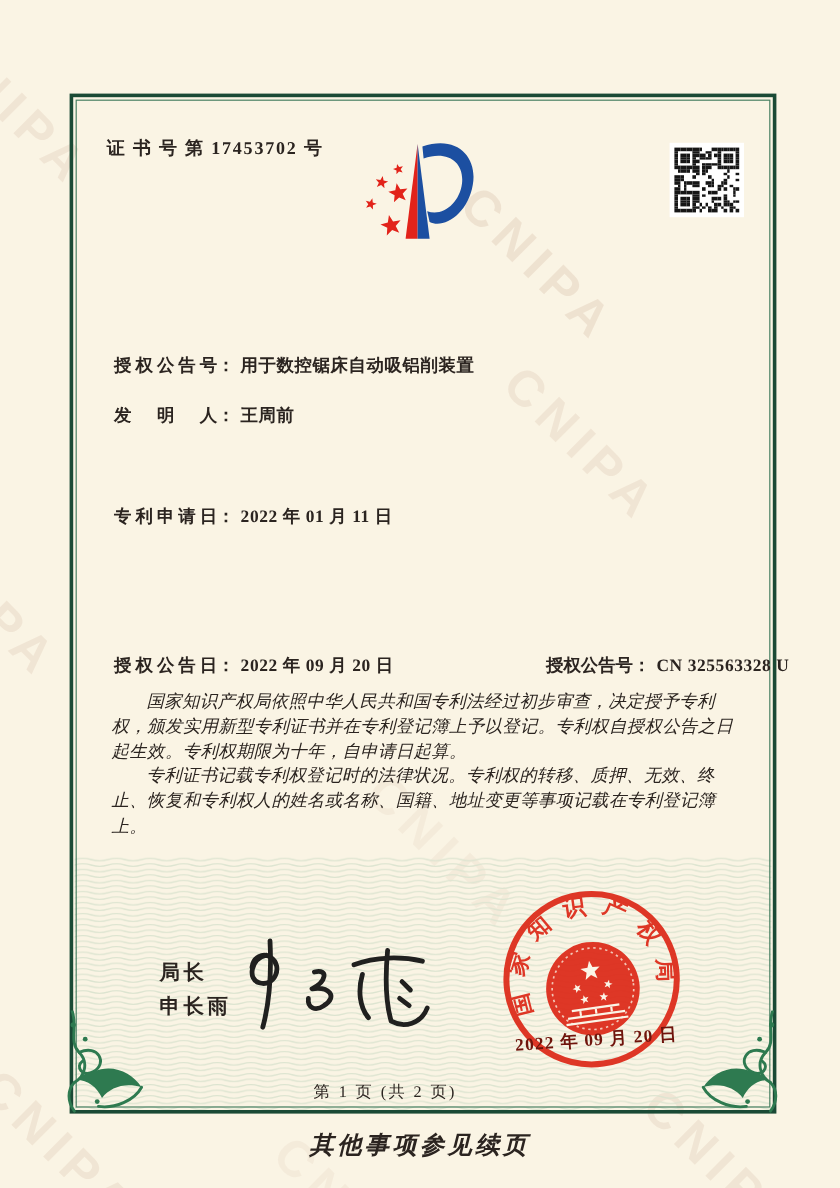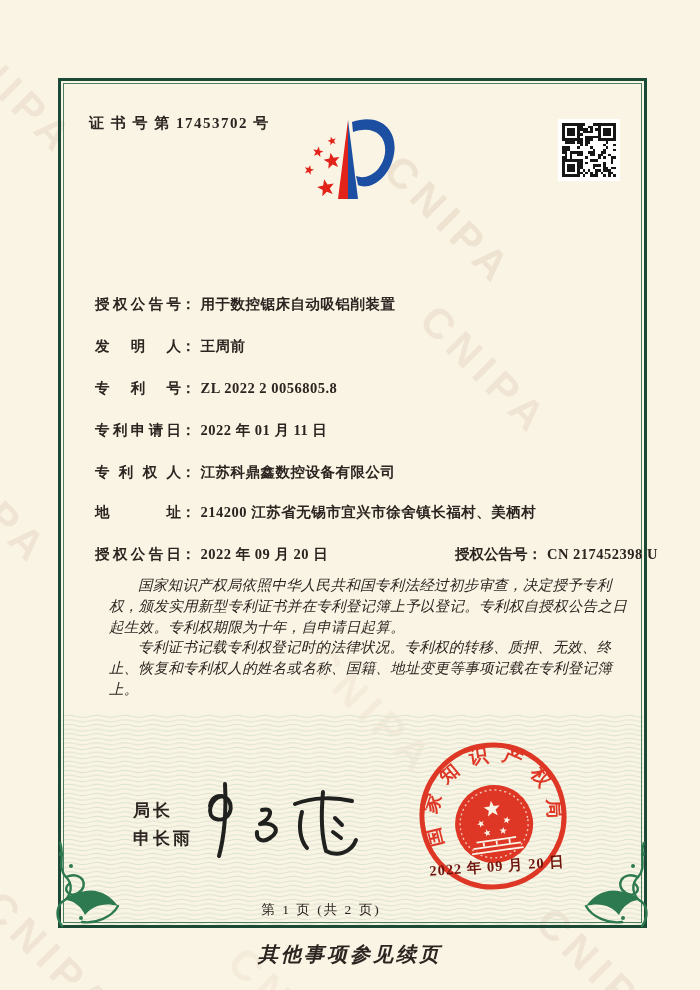--- a/index.html
+++ b/index.html
@@ -32,21 +32,21 @@
   .qr-grid{display:grid;width:54px;height:54px;grid-template-columns:repeat(21,1fr);grid-template-rows:repeat(21,1fr);}
   .qr-grid .on{background:#161616;}
   .logo{position:absolute;left:294px;top:101px;}
   .title{position:absolute;left:58px;width:589px;top:211px;text-align:center;
          font-size:32px;font-weight:700;letter-spacing:8px;}
   .row{position:absolute;left:95px;font-size:14.5px;font-weight:600;white-space:nowrap;}
   .lbl{display:inline-block;width:86px;text-align:justify;text-align-last:justify;}
   .val{margin-left:5px;letter-spacing:.5px;}
   .col2{position:absolute;left:360px;top:0;}
   .paras{position:absolute;left:93px;top:575px;width:521px;font-size:14.5px;
-         line-height:20.8px;font-style:italic;letter-spacing:.3px;margin-left:16px;}
+         line-height:20.8px;font-style:italic;letter-spacing:.3px;}
   .paras p{margin:0;text-indent:2em;}
   .director{position:absolute;left:97px;font-size:17px;letter-spacing:3px;font-weight:700;margin-left:36px;}
   .sig{position:absolute;left:198px;top:780px;}
   .seal{position:absolute;left:404px;top:727px;z-index:5;opacity:.95;mix-blend-mode:multiply;}
   .seal-date{position:absolute;left:408px;top:857px;width:178px;text-align:center;z-index:6;
              color:var(--date_red);font-weight:700;font-size:14.5px;letter-spacing:1px;
              transform:rotate(-4deg);}
   .page-info{position:absolute;left:58px;width:526px;top:901px;text-align:center;
              font-size:13.5px;letter-spacing:2px;}
   .cont-note{position:absolute;left:0;width:700px;top:941px;text-align:center;
@@ -570,36 +570,27 @@
       </g>
     </svg>
 
 
     <div class="row" style="top:295px">
       <span class="lbl">授权公告号</span><span>：</span><span class="val">用于数控锯床自动吸铝削装置</span>
     </div>
     <div class="row" style="top:337px">
       <span class="lbl">发明人</span><span>：</span><span class="val">王周前</span>
     </div>
-    <div class="row" style="top:379px">
-      <span class="lbl">专利号</span><span>：</span><span class="val">ZL 2022 2 0056805.8</span>
-    </div>
     <div class="row" style="top:421px">
       <span class="lbl">专利申请日</span><span>：</span><span class="val">2022 年 01 月 11 日</span>
-    </div>
-    <div class="row" style="top:463px">
-      <span class="lbl">专利权人</span><span>：</span><span class="val">江苏科鼎鑫数控设备有限公司</span>
-    </div>
-    <div class="row" style="top:503px">
-      <span class="lbl">地址</span><span>：</span><span class="val">214200 江苏省无锡市宜兴市徐舍镇长福村、美栖村</span>
     </div>
     <div class="row" style="top:545px">
       <span class="lbl">授权公告日</span><span>：</span><span class="val">2022 年 09 月 20 日</span>
       <span class="col2">
-        <span>授权公告号</span><span>：</span><span class="val">CN 217452398 U</span>
+        <span>授权公告号</span><span>：</span><span class="val">CN 325563328 U</span>
       </span>
     </div>
 
     <div class="paras">
       <p>国家知识产权局依照中华人民共和国专利法经过初步审查，决定授予专利权，颁发实用新型专利证书并在专利登记簿上予以登记。专利权自授权公告之日起生效。专利权期限为十年，自申请日起算。</p>
       <p>专利证书记载专利权登记时的法律状况。专利权的转移、质押、无效、终止、恢复和专利权人的姓名或名称、国籍、地址变更等事项记载在专利登记簿上。</p>
     </div>
 
     <div class="director" style="top:799px">局长</div>
     <div class="director" style="top:827px">申长雨</div>

